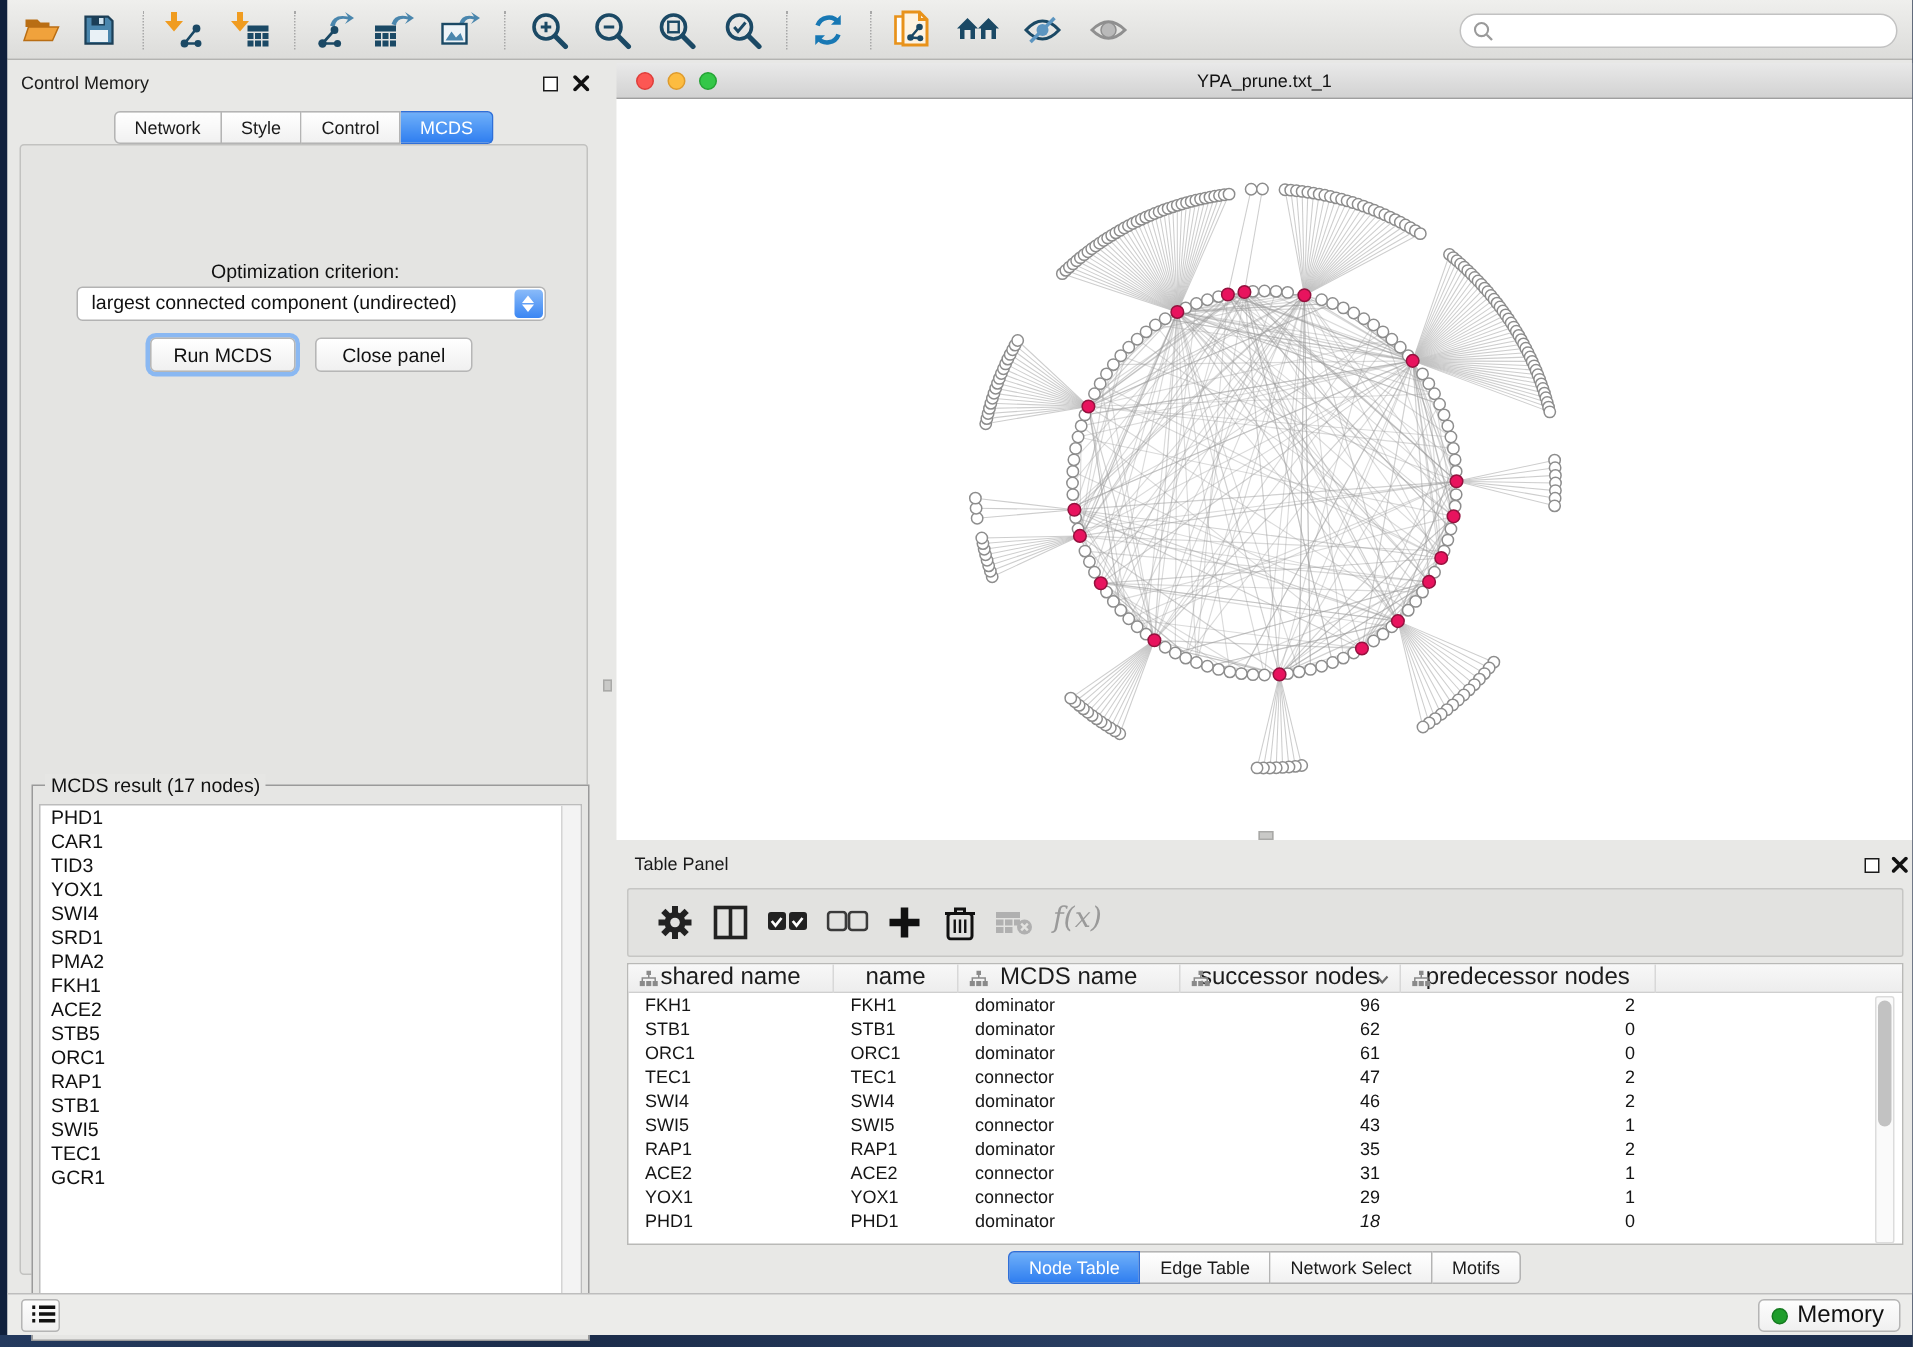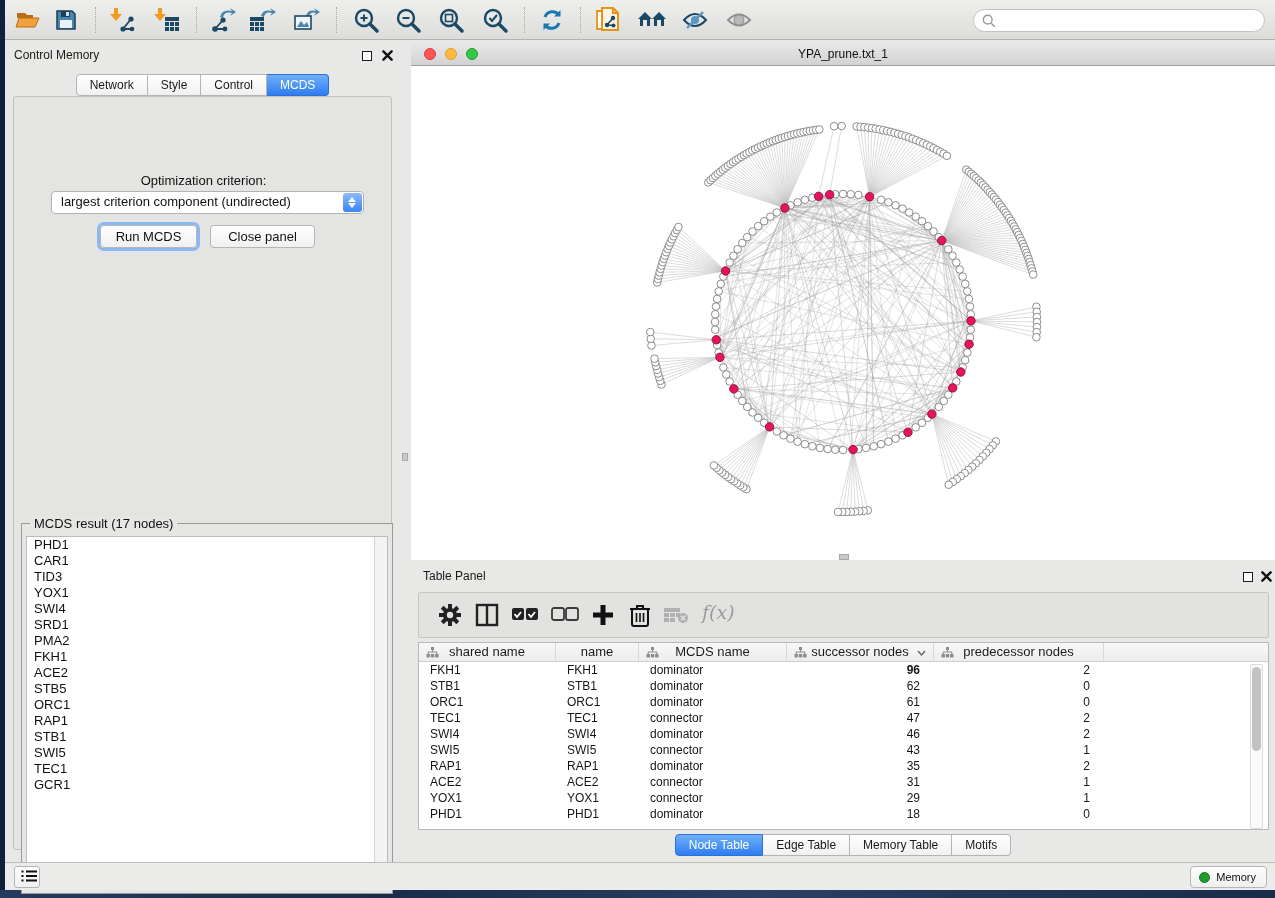--- a/index.html
+++ b/index.html
@@ -72,39 +72,39 @@
   .table-panel{position:absolute;left:0;top:520px;width:864px;height:302px;background:#e8e8e6;}
   .tp-title{position:absolute;left:12px;top:9px;font-size:12px;color:#1a1a1a;}
   .tp-float{left:832px;top:12px;} .tp-close{left:850px;top:11px;}
   .tp-toolbar{position:absolute;left:7px;top:32px;width:851px;height:46px;background:#e2e2e0;
     border:1px solid #c6c6c4;border-radius:2px;}
   .ttbtn{position:absolute;top:8px;width:30px;height:30px;border:none;background:transparent;padding:0;cursor:pointer;}
   .fx{font-family:"DejaVu Serif",serif;font-style:italic;font-size:19px;color:#9a9a9a;}
   .node-table{position:absolute;left:7px;top:82px;width:851px;height:188px;background:#fff;border:1px solid #b9b9b7;}
   .nt-header{position:absolute;left:0;top:0;right:0;height:19px;background:linear-gradient(#f8f8f8,#ededed);
     border-bottom:1px solid #cfcfcf;display:flex;}
-  .th{position:relative;height:19px;border-right:1px solid #d8d8d8;font-size:13px;color:#1c1c1c;cursor:pointer;}
+  .th{position:relative;height:19px;border-right:1px solid #d8d8d8;font-size:16px;color:#1c1c1c;cursor:pointer;}
   .th .lbl{display:block;text-align:center;line-height:18px;}
   .th .colicon{position:absolute;left:7px;top:4px;}
   .th .sort{position:absolute;right:7px;top:7px;}
   .nt-body{position:absolute;left:0;top:19px;right:0;bottom:0;overflow:hidden;}
   .tr{display:flex;height:16px;cursor:default;}
   .td{font-size:12px;line-height:16px;color:#151515;white-space:nowrap;overflow:hidden;}
   .td.l{padding-left:11px;text-align:left;}
   .td.r{padding-right:14px;text-align:right;}
   .nt-vscroll{position:absolute;right:5px;top:21px;width:13px;height:165px;background:#fafafa;border:1px solid #dcdcdc;border-radius:2px;}
   .nt-thumb{position:absolute;left:1px;top:2px;width:9px;height:84px;background:#c2c2c2;border-radius:5px;}
   .tp-tabs{position:absolute;left:0;top:274px;width:864px;display:flex;justify-content:center;}
 
   
   .statusbar{position:absolute;left:0;top:862px;width:1270px;height:28px;background:#ececea;border-top:1px solid #bdbdbd;}
   .sb-listbtn{position:absolute;left:9px;top:3px;width:26px;height:22px;background:linear-gradient(#fdfdfd,#f0f0f0);
     border:1px solid #b5b5b5;border-radius:3px;cursor:pointer;}
   .sb-mem{position:absolute;right:8px;top:3px;height:22px;padding:0 10px 0 8px;display:flex;align-items:center;gap:6px;
-    background:linear-gradient(#fdfdfd,#f0f0f0);border:1px solid #b5b5b5;border-radius:4px;font-size:11px;color:#111;cursor:pointer;}
+    background:linear-gradient(#fdfdfd,#f0f0f0);border:1px solid #b5b5b5;border-radius:4px;font-size:16px;color:#111;cursor:pointer;}
   .memdot{width:11px;height:11px;border-radius:50%;background:#1f9d2c;border:1px solid #157a20;}
 </style>
 </head>
 <body>
 
 <div class="screen">
   <div class="wallpaper-left"></div>
   <div class="wallpaper-bottom"></div>
 
   <div class="app">
@@ -270,21 +270,21 @@
       <div class="control-panel">
         <span class="panel-title">Control Memory</span>
         <span class="float-icon cp-float"></span>
         <svg class="close-icon cp-close" viewBox="0 0 12 12">
           <path d="M1.5 1.5 L10.5 10.5 M10.5 1.5 L1.5 10.5" stroke="#111" stroke-width="2.6" stroke-linecap="round"></path>
         </svg>
 
         <div class="cp-content">
           <div class="opt-label">Optimization criterion:</div>
           <div class="opt-select">
-            <span>largest criterion component (undirected)</span>
+            <span>largest connected component (undirected)</span>
             <span class="opt-stepper">
                 <i class="up"></i>
                 <i class="dn"></i>
               </span>
           </div>
           <button class="cp-btn btn-run">Run MCDS</button>
           <button class="cp-btn btn-closep">Close panel</button>
 
           <div class="mcds-fieldset">
             <span class="mcds-legend">MCDS result (17 nodes)</span>
@@ -1194,21 +1194,21 @@
                   </svg>
                   <span class="lbl">predecessor nodes</span>
                 </div>
                 <div class="th" style="flex: 1 1 0%; border-right: none;"></div>
               </div>
             <div class="nt-body">
                 <div class="tr">
                   <div class="td l" style="width: 137px;">FKH1</div>
                   <div class="td l" style="width: 83px;">FKH1</div>
                   <div class="td l" style="width: 148px;">dominator</div>
-                  <div class="td r" style="width: 147px; font-weight: bold;">96</div>
+                  <div class="td r" style="width: 147px;">96</div>
                   <div class="td r" style="width: 170px;">2</div>
                 </div>
                 <div class="tr">
                   <div class="td l" style="width: 137px;">STB1</div>
                   <div class="td l" style="width: 83px;">STB1</div>
                   <div class="td l" style="width: 148px;">dominator</div>
                   <div class="td r" style="width: 147px;">62</div>
                   <div class="td r" style="width: 170px;">0</div>
                 </div>
                 <div class="tr">
@@ -1257,33 +1257,33 @@
                   <div class="td l" style="width: 137px;">YOX1</div>
                   <div class="td l" style="width: 83px;">YOX1</div>
                   <div class="td l" style="width: 148px;">connector</div>
                   <div class="td r" style="width: 147px;">29</div>
                   <div class="td r" style="width: 170px;">1</div>
                 </div>
                 <div class="tr">
                   <div class="td l" style="width: 137px;">PHD1</div>
                   <div class="td l" style="width: 83px;">PHD1</div>
                   <div class="td l" style="width: 148px;">dominator</div>
-                  <div class="td r" style="width: 147px;">18</div>
+                  <div class="td r" style="width: 147px; font-style: italic;">18</div>
                   <div class="td r" style="width: 170px;">0</div>
                 </div>
               </div>
             <div class="nt-vscroll">
               <span class="nt-thumb"></span>
             </div>
           </div>
 
           <div class="tp-tabs">
             <button class="seg first selected">Node Table</button>
             <button class="seg">Edge Table</button>
-            <button class="seg">Memory Table</button>
+            <button class="seg">Network Select</button>
             <button class="seg last">Motifs</button>
           </div>
         </div>
       </div>
     </div>
 
     <div class="statusbar">
       <button class="sb-listbtn">
         <svg width="16" height="14" viewBox="0 0 16 14">
           <g stroke="#111" stroke-width="2.2">

